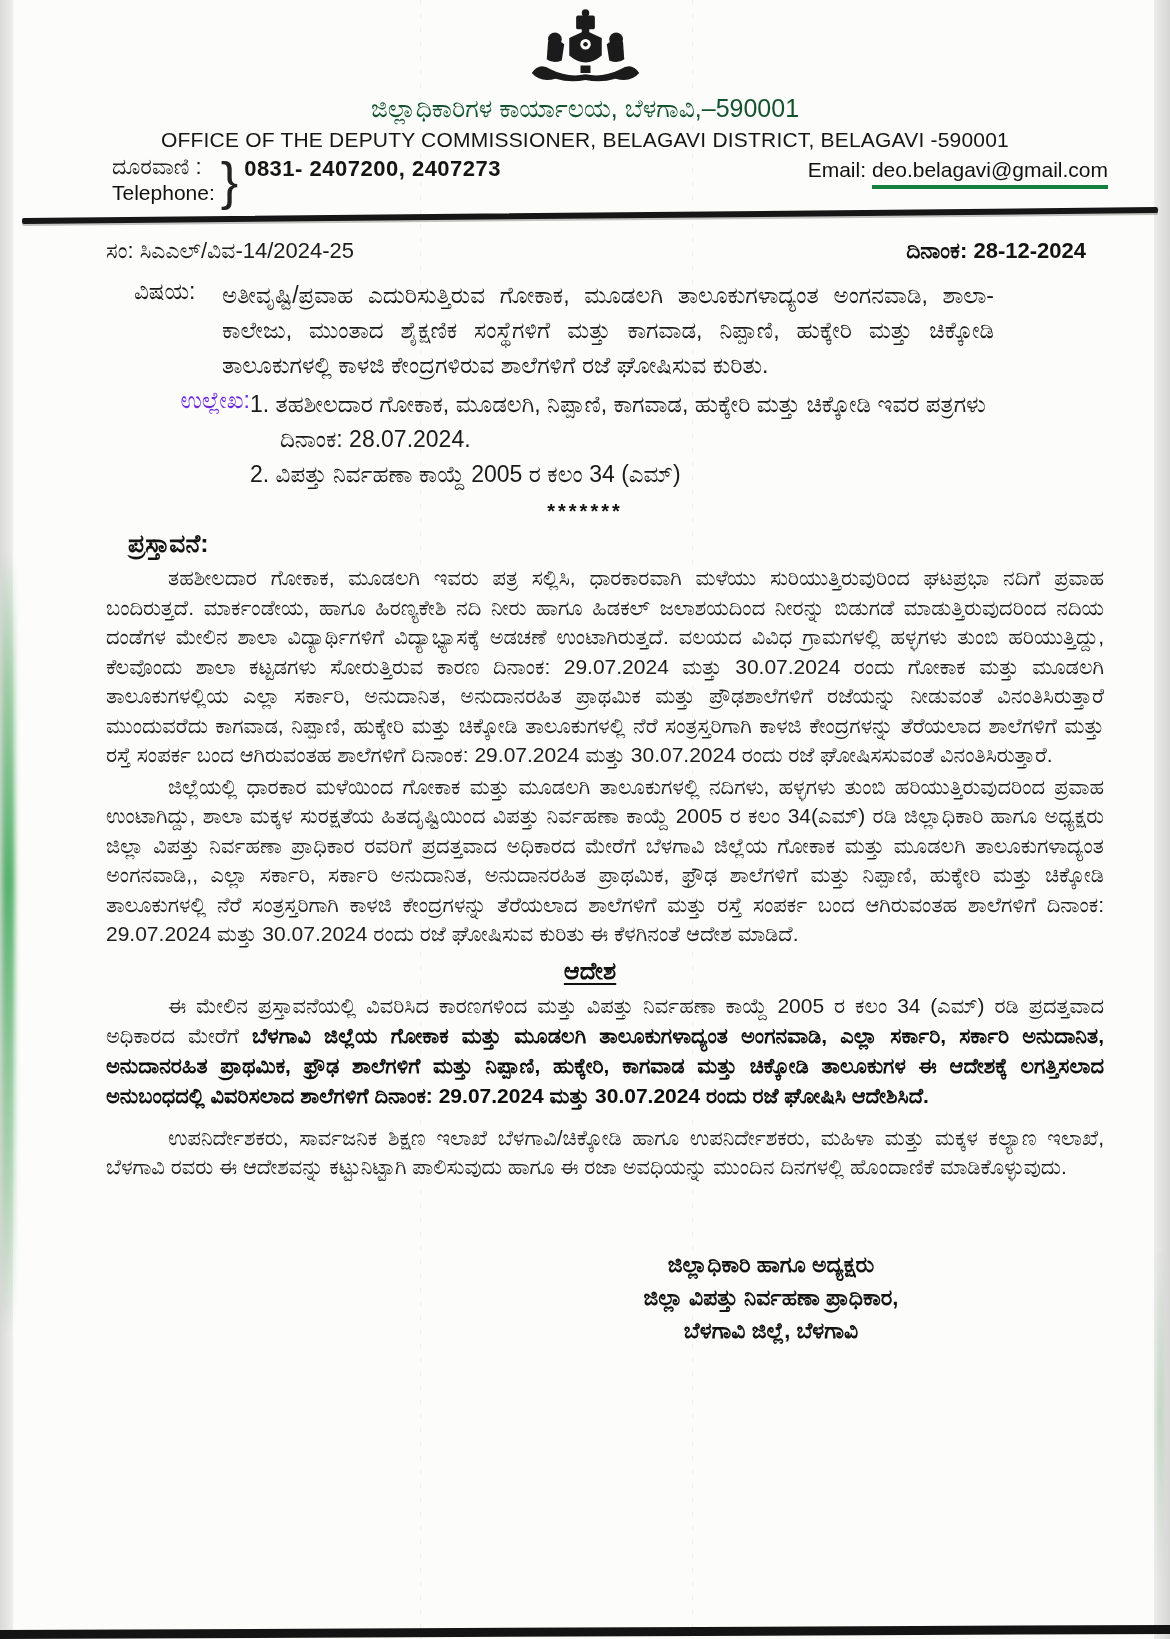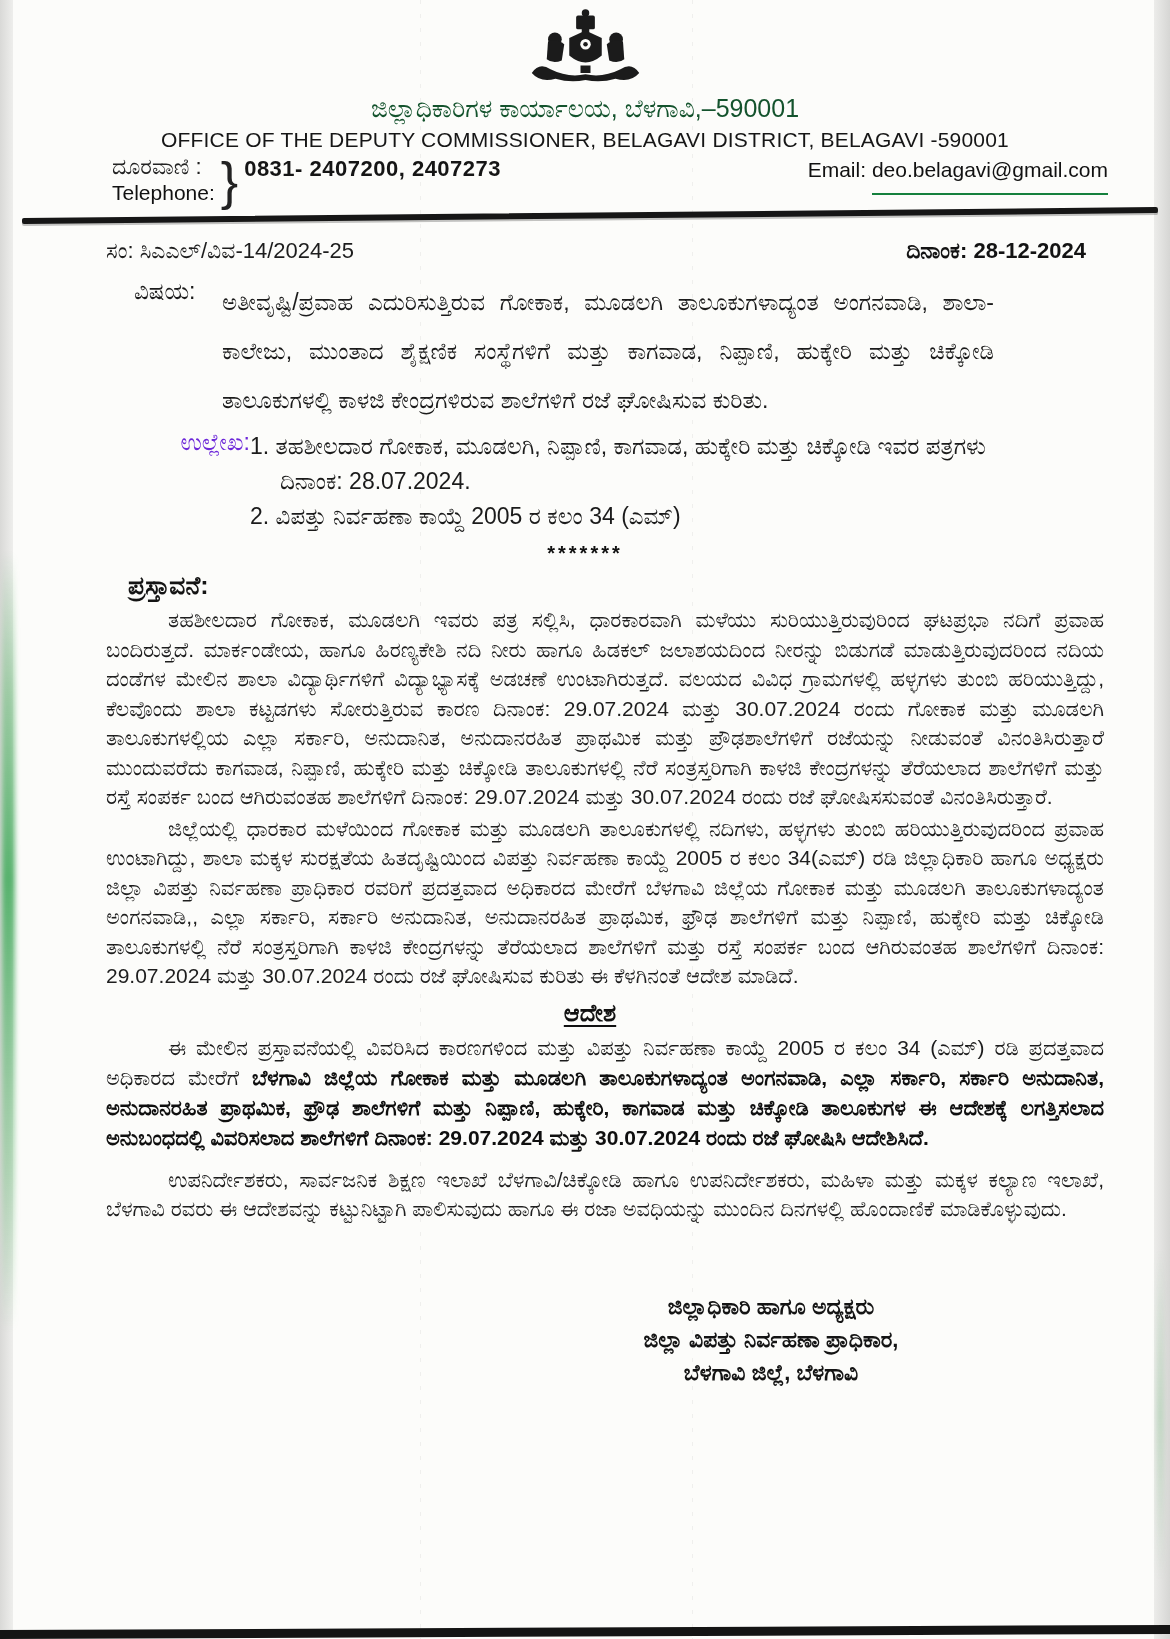--- a/index.html
+++ b/index.html
@@ -35,32 +35,32 @@
   .office-en{font-size:21px;margin-top:4px;letter-spacing:.2px;color:#161616;}
   .contact-row{display:flex;justify-content:space-between;align-items:flex-start;
     padding:2px 62px 0 112px;text-align:left;}
   .phone-block{display:flex;align-items:flex-start;}
   .phone-labels{display:flex;flex-direction:column;line-height:26px;}
   .phone-label-kn{font-size:22px;}
   .phone-label-en{font-size:21px;color:#111;}
   .phone-brace{font-size:52px;font-weight:300;line-height:54px;margin:0 6px;color:#222;}
   .phone-numbers{font-size:22px;font-weight:bold;color:#151515;padding-top:2px;letter-spacing:.5px;}
   .email-block{font-size:21px;color:#111;padding-top:4px;}
-  .email-addr{border-bottom:2px solid #15803d;padding-bottom:12px;}
+  .email-addr{border-bottom:4px solid #15803d;padding-bottom:4px;}
   .header-rule{height:6px;background:#161616;width:1136px;margin:10px 0 0 22px;
     transform:rotate(-0.55deg);transform-origin:left center;border-radius:2px;
     box-shadow:0 2px 0 rgba(20,20,20,.25);}
   
   .doc-body{padding:14px 66px 0 106px;}
   .meta-row{display:flex;justify-content:space-between;align-items:baseline;}
   .ref-no{font-size:22px;color:#1d1d1d;}
   .date{font-size:22px;font-weight:bold;color:#131313;margin-right:18px;}
   .subject-block{display:flex;margin-top:14px;}
   .subject-label{font-size:23px;width:88px;flex:0 0 88px;margin-left:28px;color:#1b1b1b;}
-  .subject-text{font-size:23px;line-height:49px;width:772px;text-align:justify;color:#1b1b1b;}
+  .subject-text{font-size:23px;line-height:35px;width:772px;text-align:justify;color:#1b1b1b;}
   .reference-block{display:flex;margin-top:4px;}
   .reference-label{font-size:23px;width:96px;flex:0 0 96px;margin-left:48px;color:#6d28d9;text-align:right;}
   .reference-items{font-size:23px;line-height:35px;width:800px;color:#1b1b1b;}
   .reference-item{padding-left:30px;text-indent:-30px;}
   .separator{text-align:center;font-size:20px;font-weight:bold;letter-spacing:3px;
     margin:8px 40px 2px 0;color:#111;}
   .preamble-heading{font-size:25px;font-weight:bold;color:#141414;margin:6px 0 4px 22px;}
   .para{font-size:21px;line-height:29.5px;text-align:justify;color:#1e1e1e;text-indent:62px;}
   .order-heading{text-align:center;font-size:24px;font-weight:bold;color:#111;
     text-decoration:underline;text-underline-offset:4px;margin:8px 30px 6px 0;}

